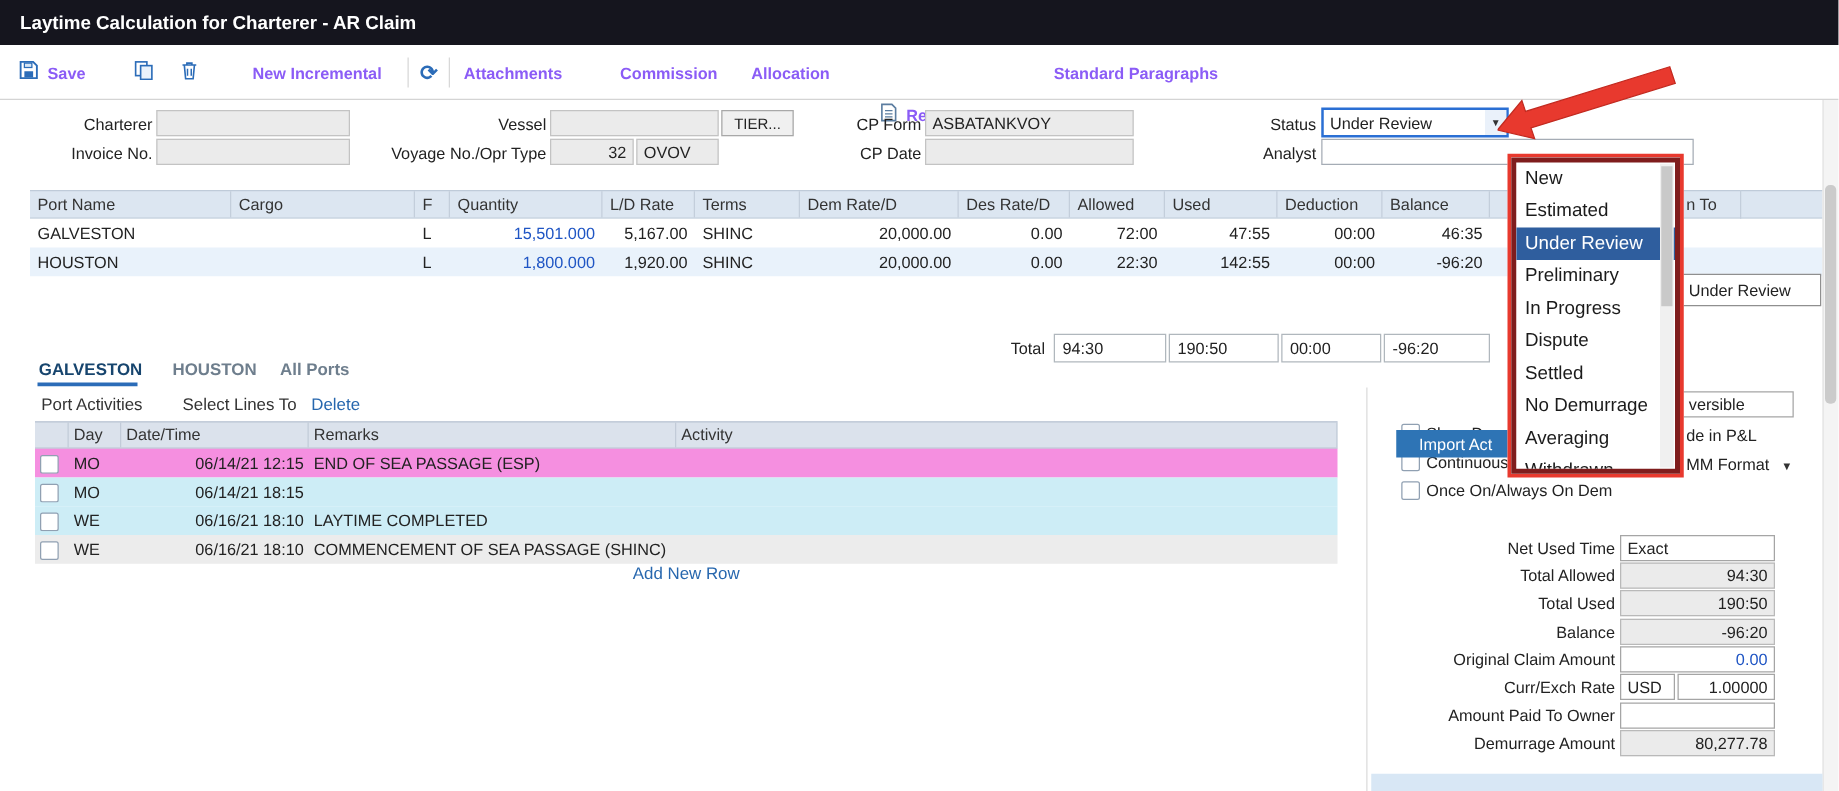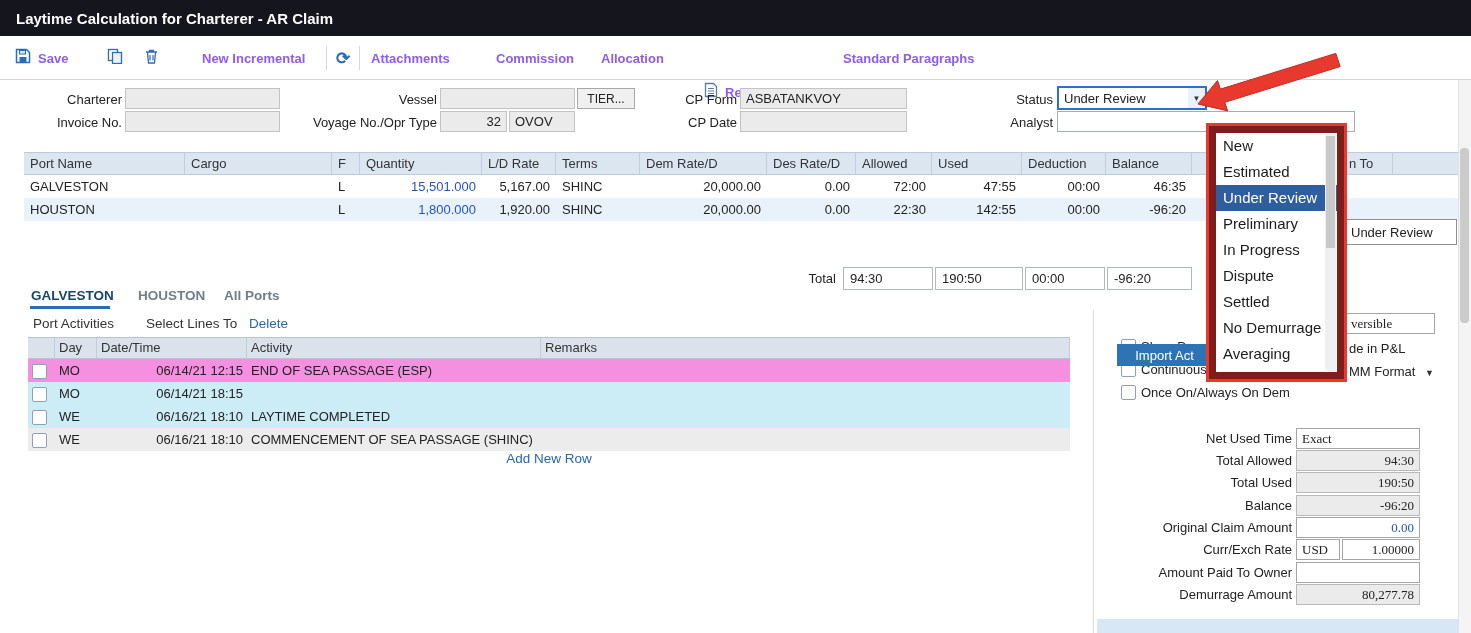--- a/index.html
+++ b/index.html
@@ -75,33 +75,33 @@
       display:inline-block;vertical-align:middle;}
   .add-row{position:absolute;left:28px;top:451px;width:1042px;text-align:center;
            color:#2767ae;font-size:13.5px;cursor:pointer;}
 
   
   .rp-btn{position:absolute;left:1117px;top:312px;width:95px;height:22px;background:#2e74b5;
           color:#fff;font-size:13px;display:flex;align-items:center;justify-content:center;
           white-space:nowrap;overflow:hidden;z-index:2;cursor:pointer;margin-top:32px;}
   .rp-check{position:absolute;display:flex;align-items:center;gap:5px;font-size:13px;color:#222;white-space:nowrap;justify-content:flex-end;}
   .rp-box{position:absolute;height:21px;box-sizing:border-box;border:1px solid #b9b9b9;background:#ebebeb;
-          font-size:13px;display:flex;align-items:center;padding:0 5px;white-space:nowrap;overflow:hidden;font-family:Liberation Serif, serif;}
+          font-size:13px;display:flex;align-items:center;padding:0 5px;white-space:nowrap;overflow:hidden;}
   .rp-box.w{background:#fff;border-color:#a5a5a5;}
   .rp-box.end{justify-content:flex-end;}
 
   
   .status-cell{position:absolute;left:1345px;top:219px;width:112px;height:26px;background:#fff;
                border:1px solid #8f8f8f;box-sizing:border-box;font-size:13px;display:flex;
                align-items:center;padding-left:5px;z-index:5;}
 
   
   .dd{position:absolute;left:1206px;top:123px;width:141px;height:259px;box-sizing:border-box;
       border:3px solid #e8392e;background:#fff;z-index:15;}
-  .dd-list{position:absolute;left:0;top:0;right:0;bottom:0;border:7px solid #7f1d1d;
+  .dd-list{position:absolute;left:0;top:0;right:0;bottom:0;border:4px solid #7f1d1d;
            box-sizing:border-box;overflow:hidden;background:#fff;}
   .dd-item{height:26px;line-height:26px;padding-left:7px;padding-right:13px;font-size:15px;
            color:#1b1b1b;white-space:nowrap;overflow:hidden;cursor:pointer;}
   .dd-item.sel{background:#2f5e9e;color:#fff;}
   .dd-sb{position:absolute;right:1px;top:1px;bottom:1px;width:11px;background:#f0f0f0;}
   .dd-thumb{position:absolute;left:1px;top:2px;width:9px;height:112px;background:#c9c9c9;}
 
   
   .v-sep{position:absolute;left:1093px;top:310px;width:1px;height:323px;background:#dcdcdc;}
   .sb-track{position:absolute;left:1458px;top:80px;width:13px;height:553px;background:#f4f4f4;border-left:1px solid #e2e2e2;box-sizing:border-box;}
@@ -255,22 +255,22 @@
 
   <div class="act-link" style="left:33px;color:#333;">Port Activities</div>
   <div class="act-link" style="left:146px;color:#333;">Select Lines To</div>
   <div class="act-link" style="left:249px;color:#2767ae;">Delete</div>
 
   <div class="act">
     <div class="act-h cols5">
       <div></div>
       <div>Day</div>
       <div>Date/Time</div>
+      <div>Remarks</div>
       <div>Activity</div>
-      <div>Remarks</div>
     </div>
     <div class="act-r cols5 r-pink">
       <div><span class="cb"></span></div>
       <div>MO</div>
       <div class="num">06/14/21 12:15</div>
       <div>END OF SEA PASSAGE (ESP)</div>
       <div></div>
     </div>
     <div class="act-r cols5 r-cyan">
       <div><span class="cb"></span></div>

